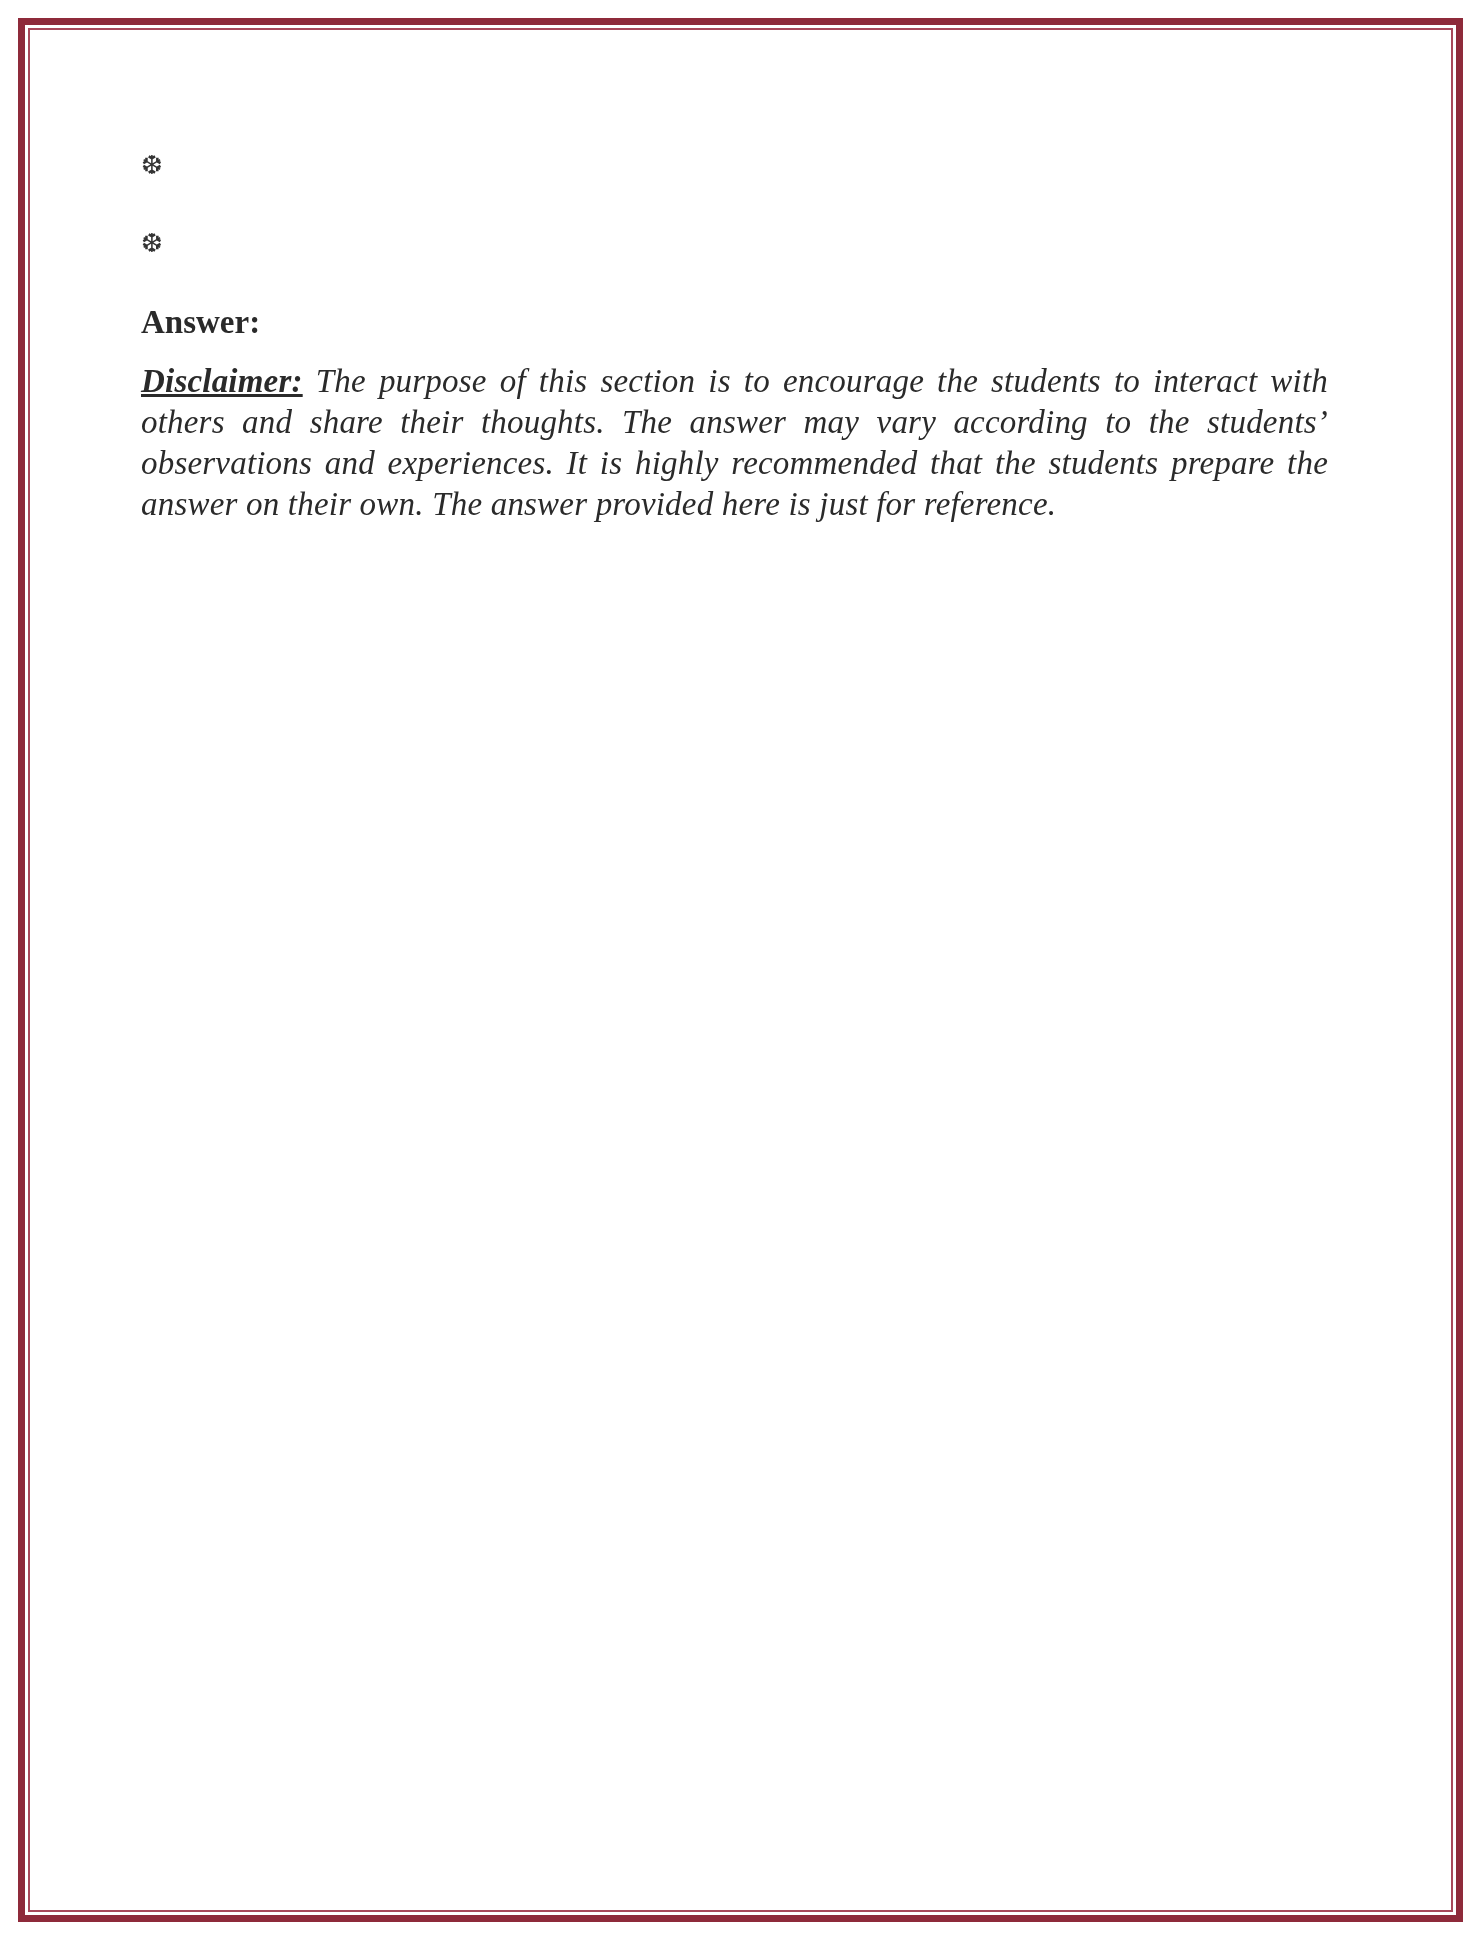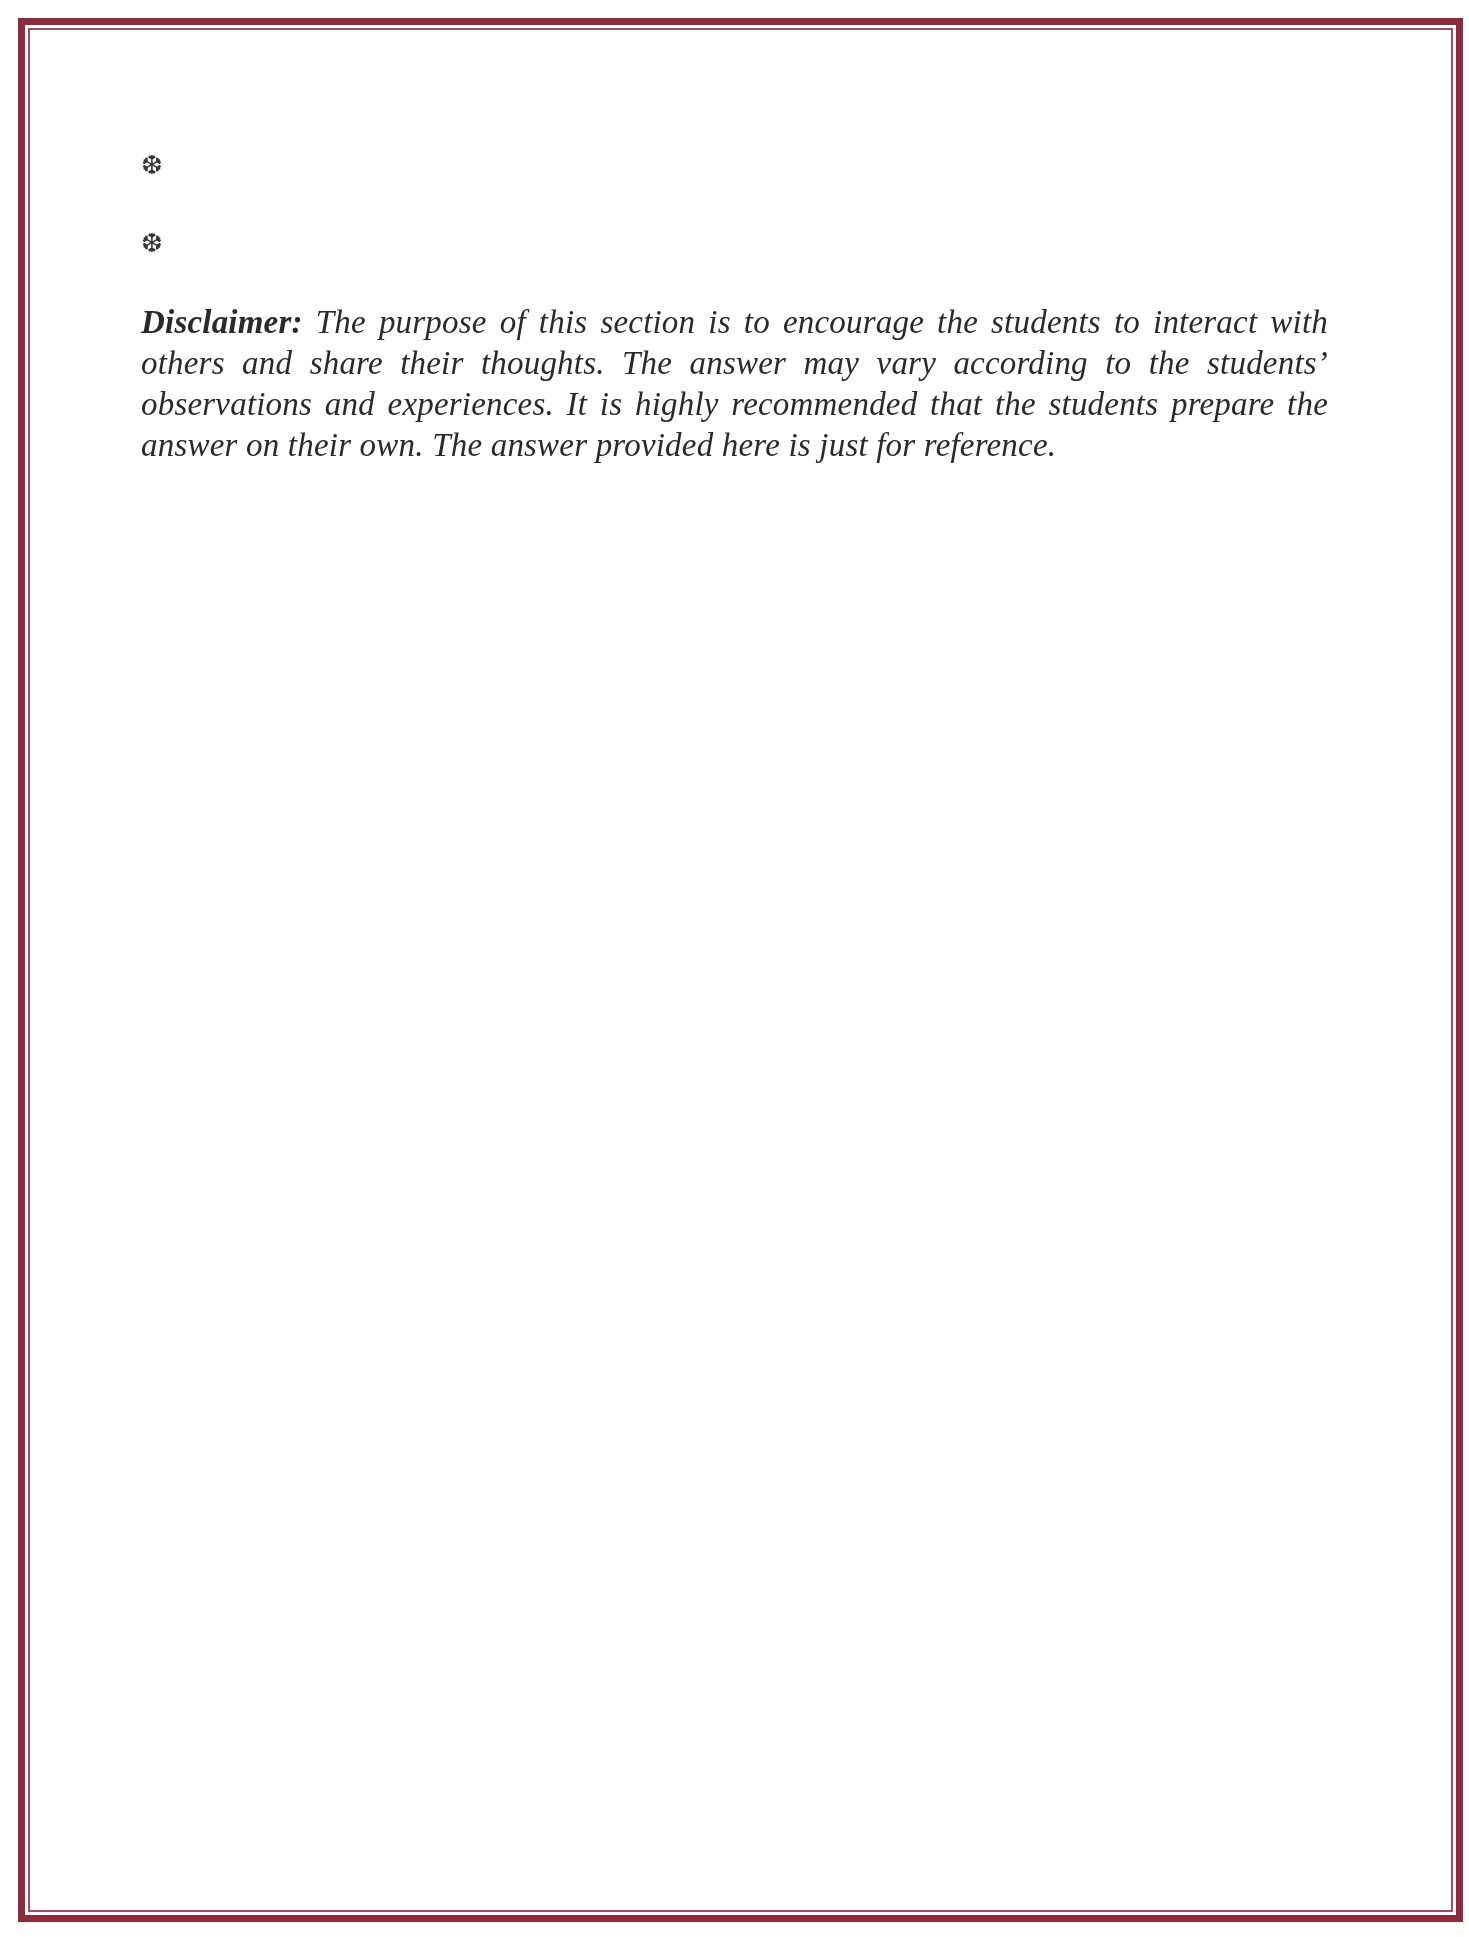--- a/index.html
+++ b/index.html
@@ -20,29 +20,30 @@
     .question {
       font-size: 33px; line-height: 40px; margin: 0 0 38px 0;
       display: flex; align-items: baseline;
     }
     .bullet { font-size: 26px; margin-right: 10px; color: #333; }
     .answer-label { font-size: 33px; font-weight: bold; line-height: 40px; margin: 0 0 19px 0; }
     .disclaimer {
       font-size: 33px; font-style: italic; line-height: 41px; text-align: justify;
       margin: 0; letter-spacing: 0.2px;
     }
-    .disclaimer strong { font-weight: bold; }
+    .disclaimer strong { font-weight: bold; text-decoration: underline; }
   </style>
 </head>
 <body>
 
 <div class="frame-outer"></div>
 <div class="frame-inner"></div>
 
 <div class="content">
   <div class="question">
     <span class="bullet">❆</span>
   </div>
   <div class="question">
     <span class="bullet">❆</span>
   </div>
+  <div class="answer-label">Answer:</div>
   <p class="disclaimer"><strong>Disclaimer:</strong><span> The purpose of this section is to encourage the students to interact with others and share their thoughts. The answer may vary according to the students’ observations and experiences. It is highly recommended that the students prepare the answer on their own. The answer provided here is just for reference.</span></p>
 </div>
 
 </body></html>

